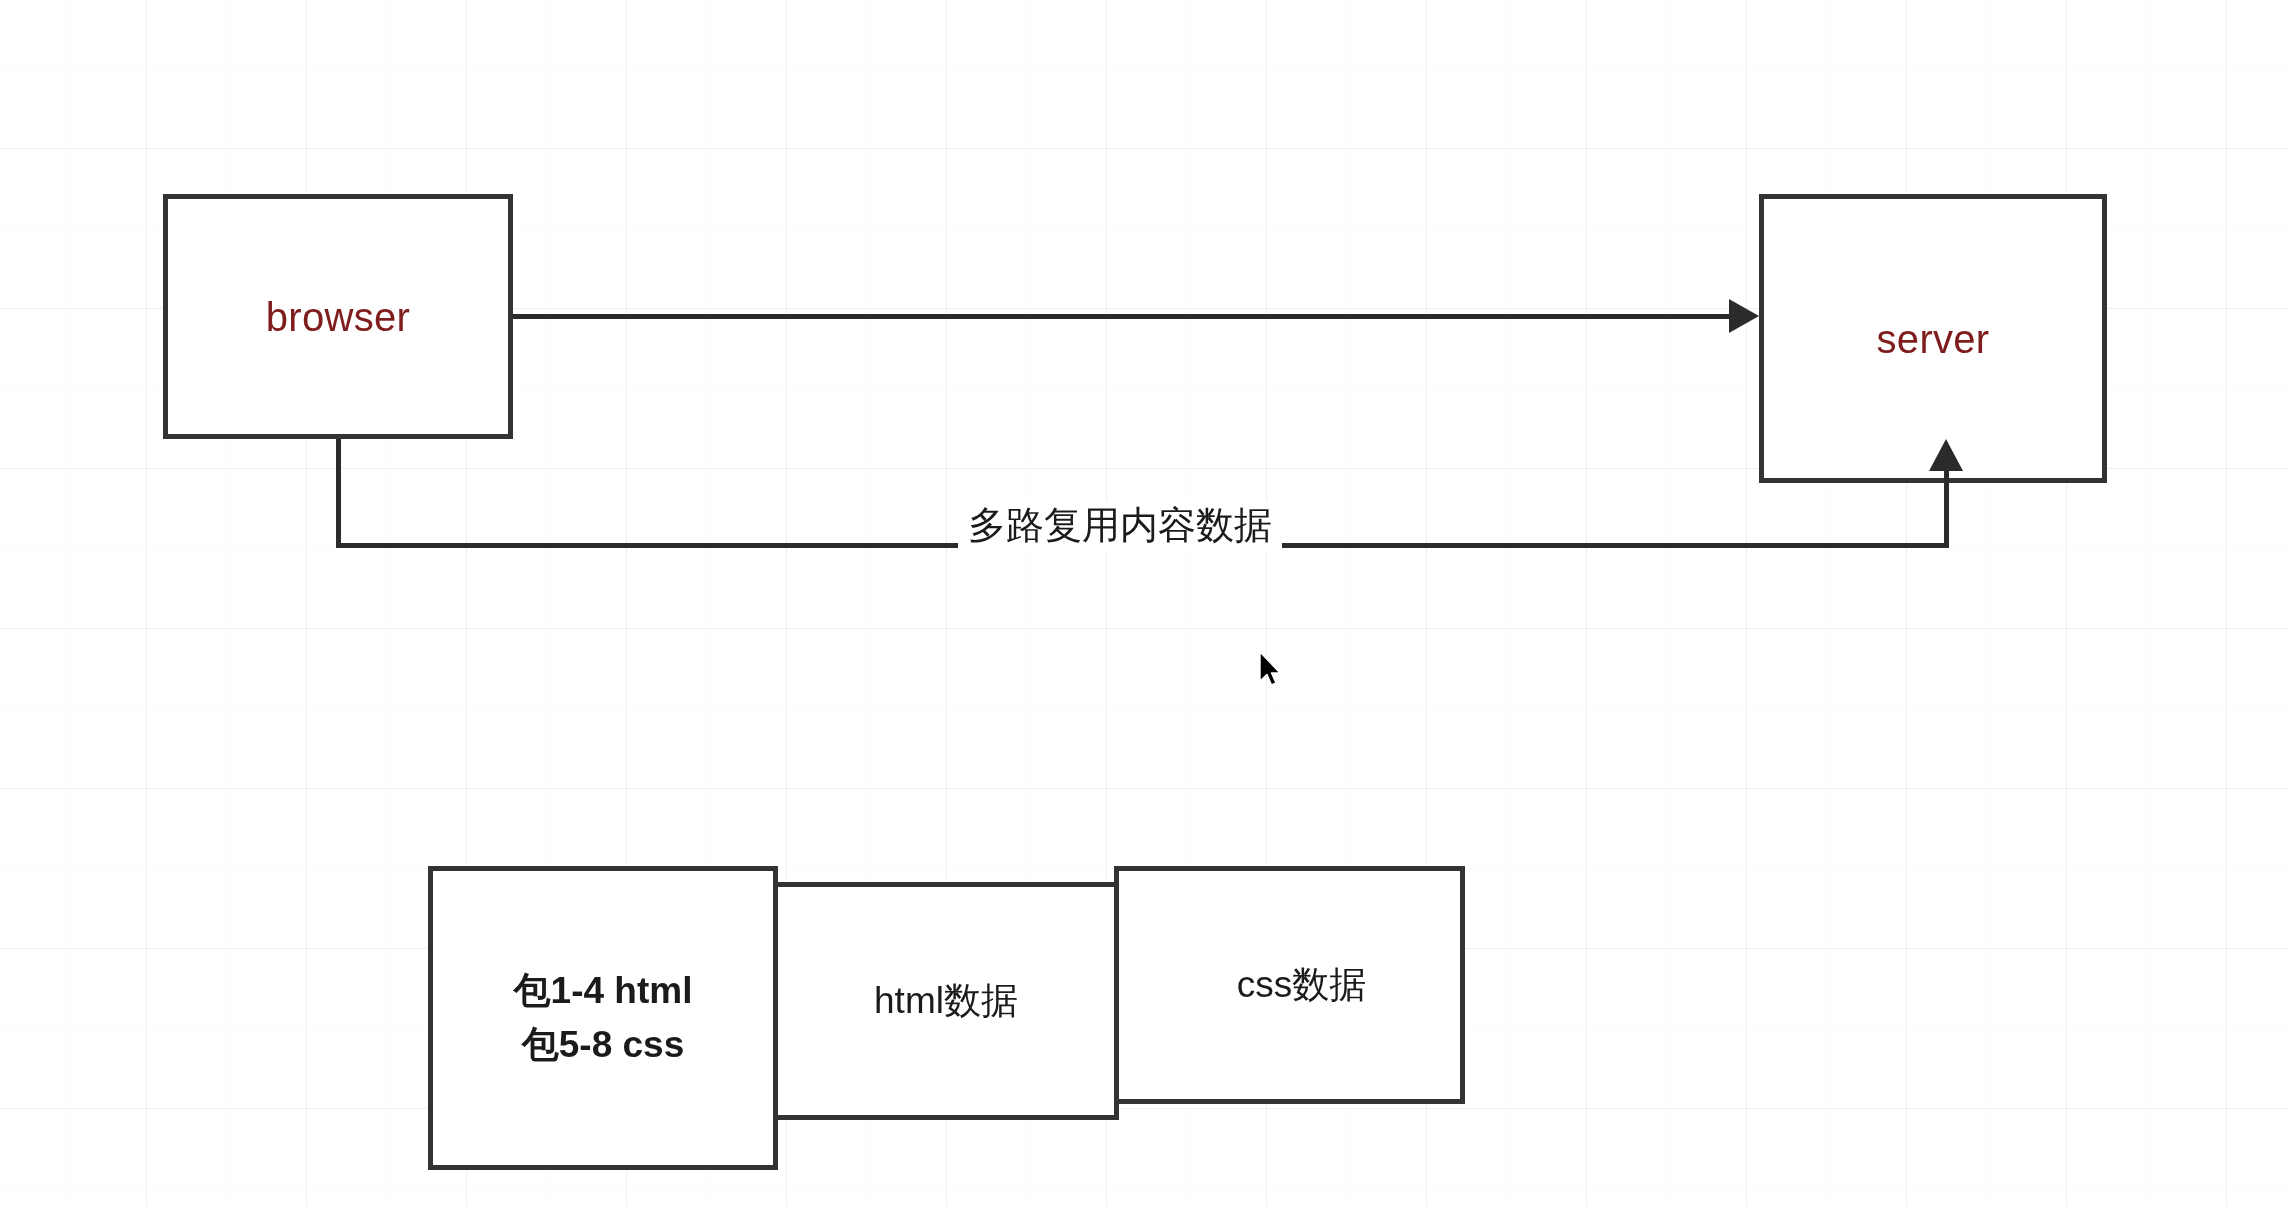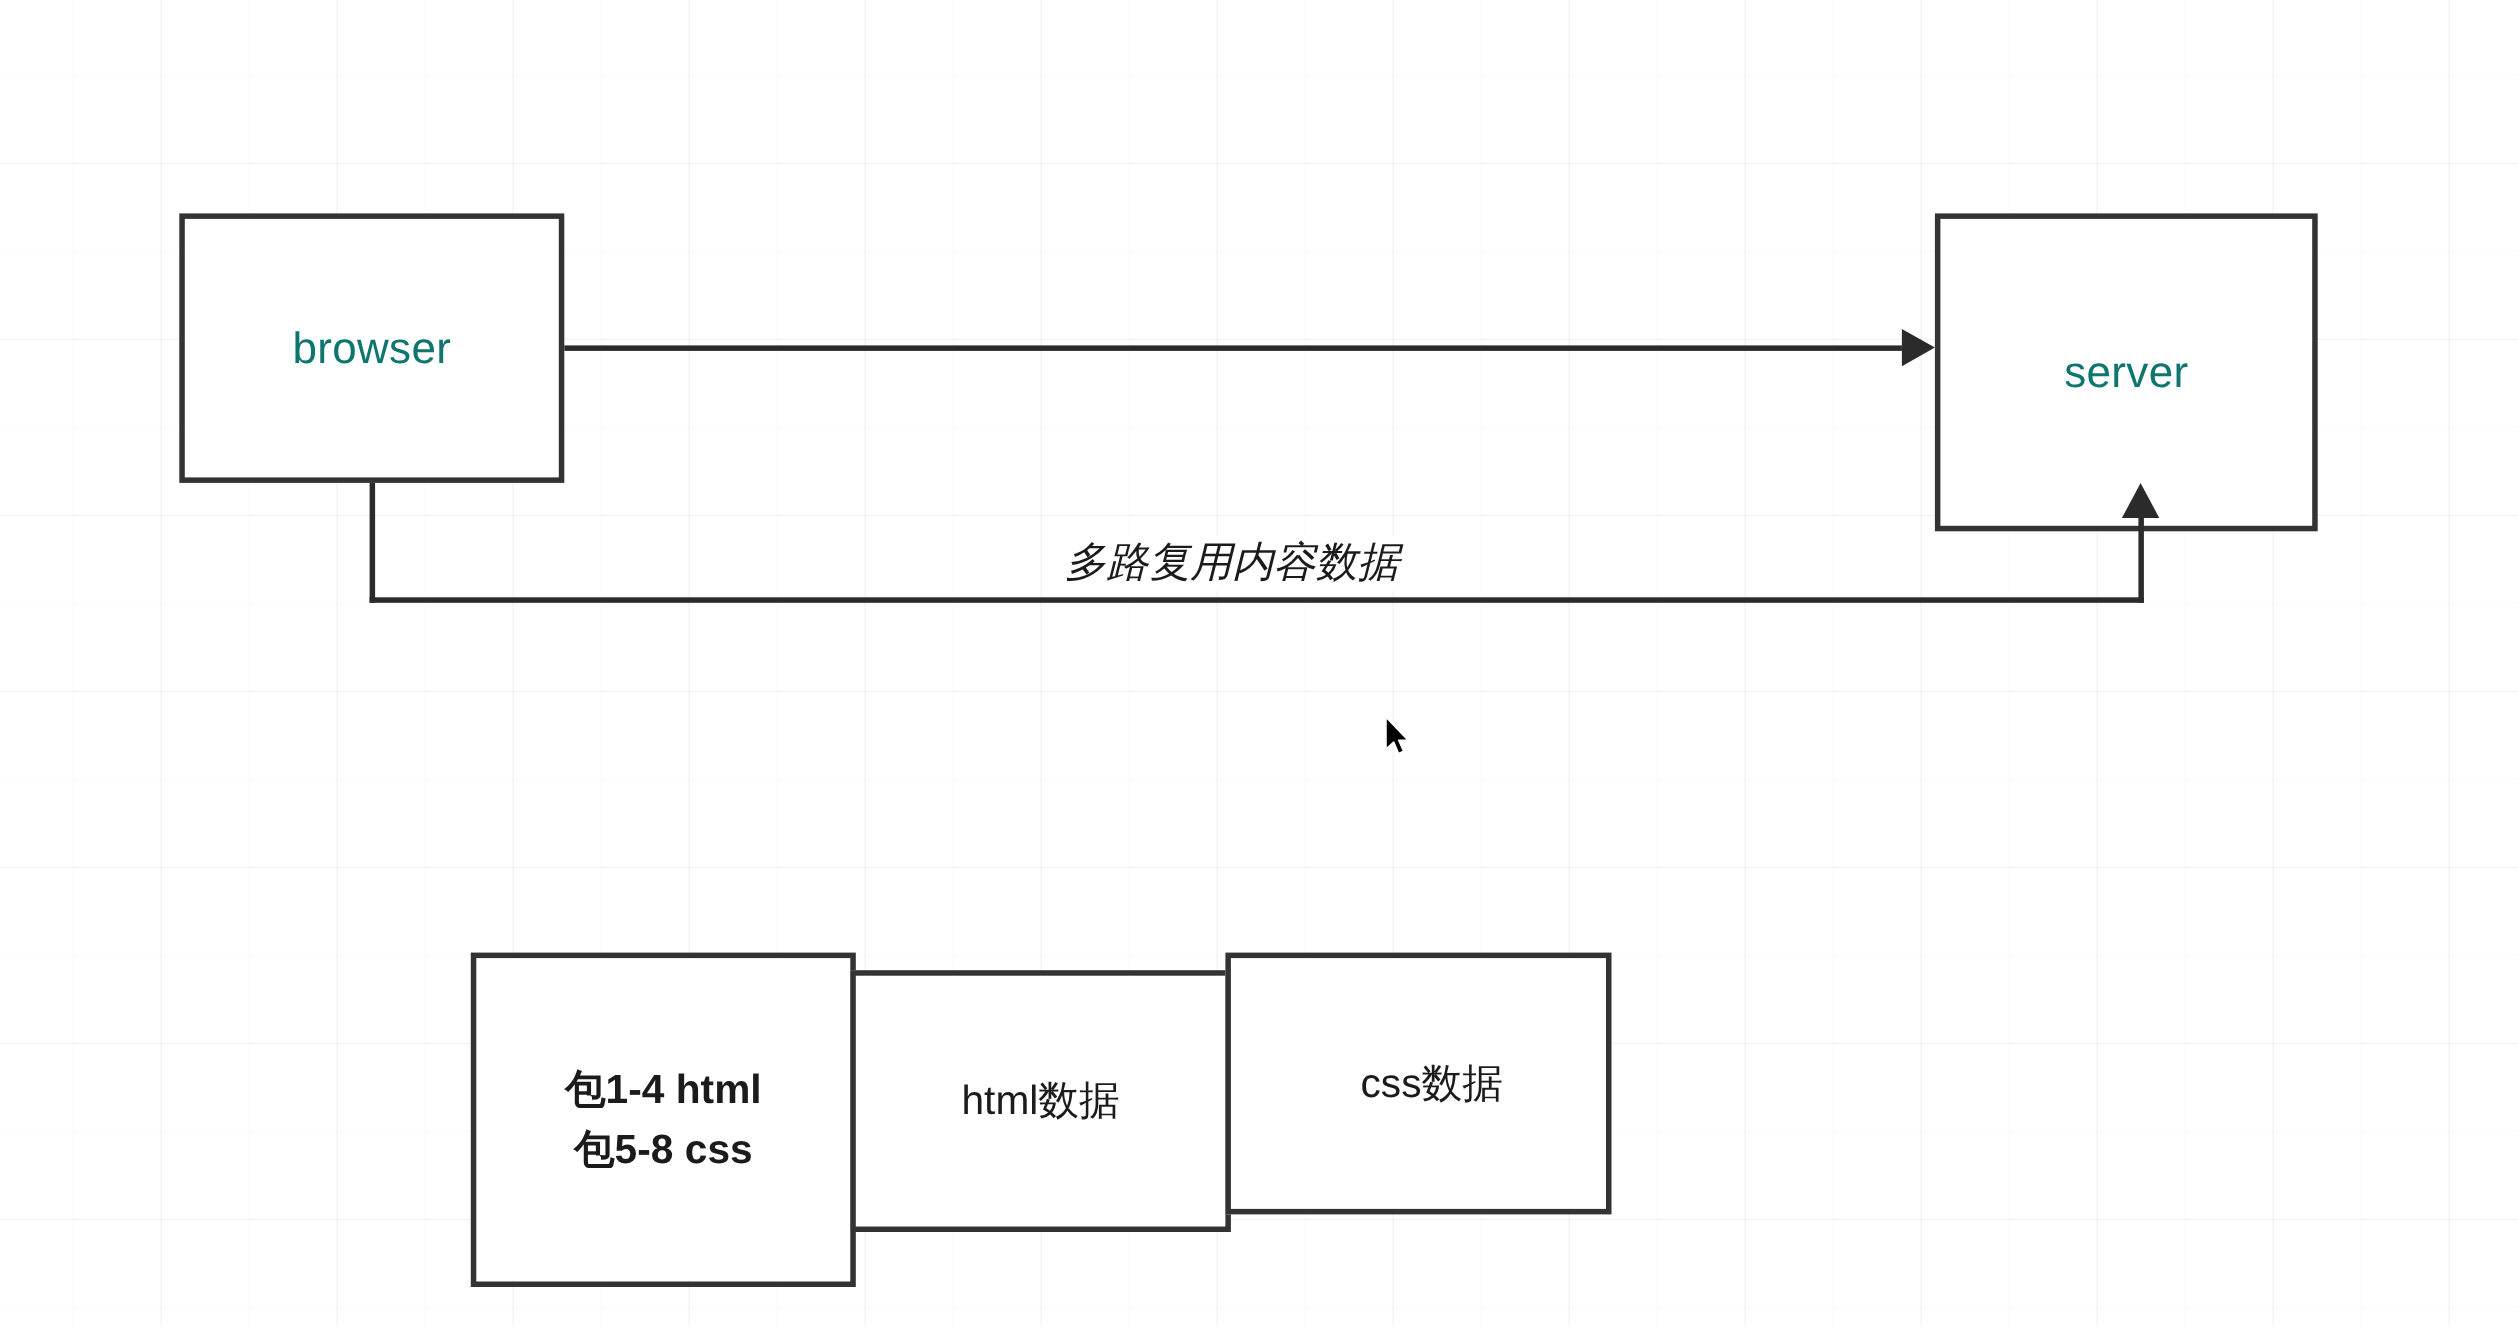--- a/index.html
+++ b/index.html
@@ -34,21 +34,21 @@
     position: absolute;
     box-sizing: border-box;
     background: #ffffff;
     border: 5px solid #333333;
     display: flex;
     align-items: center;
     justify-content: center;
   }
   .node-label {
     font-size: 40px;
-    color: #0f766e;
+    color: #7f1d1d;
     letter-spacing: 0.3px;
     line-height: 1.25;
     text-align: center;
     white-space: pre-line;
   }
 
   #browser-node { left: 163px; top: 194px; width: 350px; height: 245px; }
   #server-node  { left: 1759px; top: 194px; width: 348px; height: 289px; }
 
   .conn-line {
@@ -132,21 +132,21 @@
     <div class="node-label">server</div>
   </div>
 
   <div class="conn-line conn-h" style="left:513px; top:314px; width:1216px;"></div>
   <div class="arrowhead-right" style="left:1729px; top:299px;"></div>
 
   <div class="conn-line conn-v" style="left:336px; top:439px; height:109px;"></div>
   <div class="conn-line conn-h" style="left:336px; top:543px; width:1613px;"></div>
   <div class="conn-line conn-v" style="left:1944px; top:470px; height:78px;"></div>
   <div class="arrowhead-up" style="left:1929px; top:439px;"></div>
-  <div class="edge-label" style="left:958px; top:512px; transform:translateY(-50%);font-style:italic;">多路复用内容数据</div>
+  <div class="edge-label" style="left:958px; top:526px; transform:translateY(-50%);">多路复用内容数据</div>
 
   <div id="packet-strip">
     <div class="packet-cell" id="packet-cell-0">
       <div class="packet-label">包1-4 html
 包5-8 css</div>
     </div>
     <div class="packet-cell" id="packet-cell-1">
       <div class="packet-label">html数据</div>
     </div>
     <div class="packet-cell" id="packet-cell-2">

